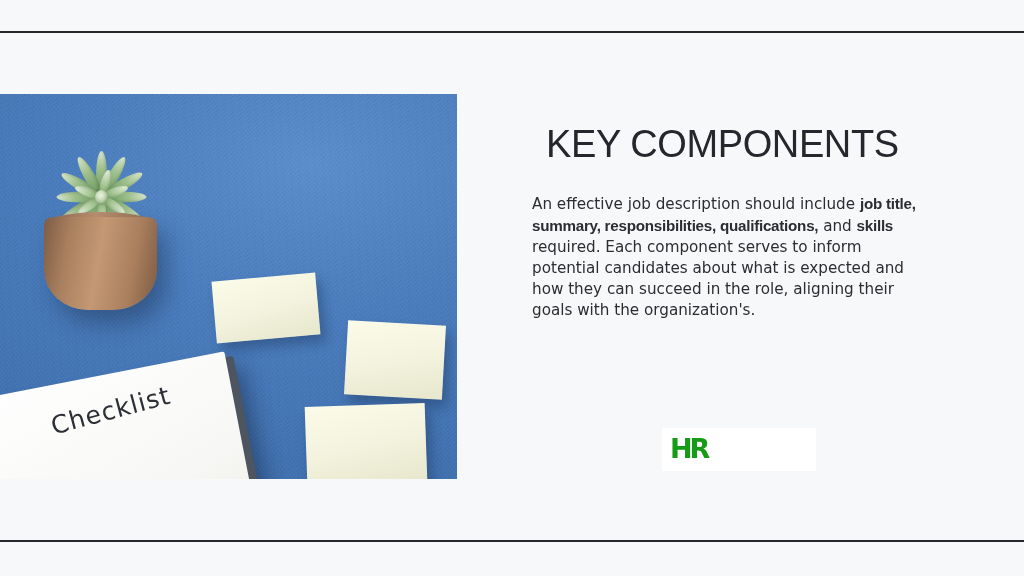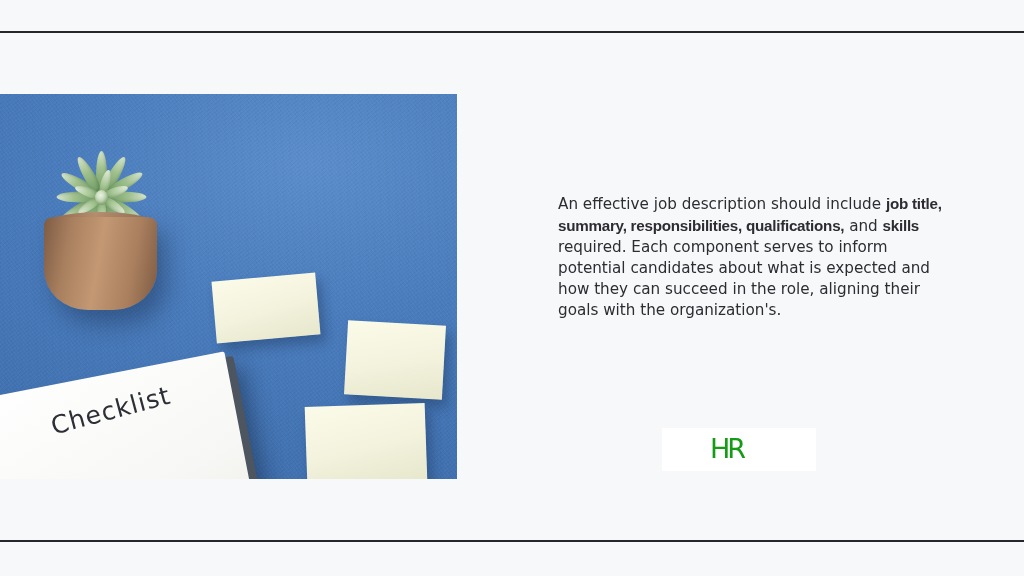--- a/index.html
+++ b/index.html
@@ -188,21 +188,21 @@
     top: 98px;
     font-family: "Liberation Sans", sans-serif;
     font-size: 38px;
     font-weight: 400;
     color: #26262c;
     letter-spacing: -0.4px;
     white-space: nowrap;
   }
   .body-copy {
     position: absolute;
-    left: 558px;
+    left: 532px;
     top: 178px;
     width: 394px;
     font-family: "DejaVu Sans", sans-serif;
     font-size: 15.2px;
     line-height: 21px;
     color: #2c2c31;
   }
   .body-copy .em {
     font-family: "Liberation Sans", sans-serif;
     font-weight: 700;
@@ -218,27 +218,26 @@
     height: 43px;
     background: #ffffff;
     display: flex;
     align-items: center;
     padding-left: 8px;
     box-sizing: border-box;
   }
   .logo-mark {
     font-family: "DejaVu Sans", sans-serif;
     font-size: 27px;
-    font-weight: 400;
+    font-weight: 700;
     color: #169b16;
     letter-spacing: -3px;
     line-height: 1;
     position: relative;
     top: -1px;
-    margin-left: 40px;
   }
   .logo-word {
     font-family: "DejaVu Serif", serif;
     font-size: 21px;
     font-weight: 700;
     font-style: italic;
     color: #111114;
     letter-spacing: -0.6px;
     margin-left: 3px;
     line-height: 1;
@@ -293,20 +292,21 @@
 
       </div>
       <div class="nb-spiral">
 
         <i style="top:80px"></i>
 
       </div>
     </div>
   </div>
 
+  <h1 class="title">KEY COMPONENTS</h1>
 
   <p class="body-copy"><span>An effective job description should include </span><span class="em">job title, summary, responsibilities, qualifications,</span><span> and </span><span class="em">skills</span><span> required. Each component serves to inform potential candidates about what is expected and how they can succeed in the role, aligning their goals with the organization's.</span></p>
 
   <div class="logo-box">
     <span class="logo-mark">HR</span>
   </div>
 
 </div>
 
 </body></html>

